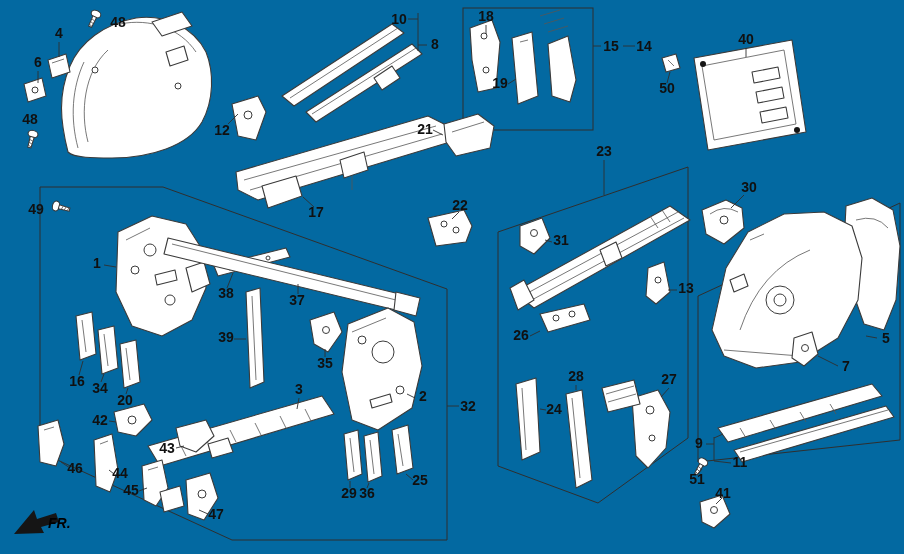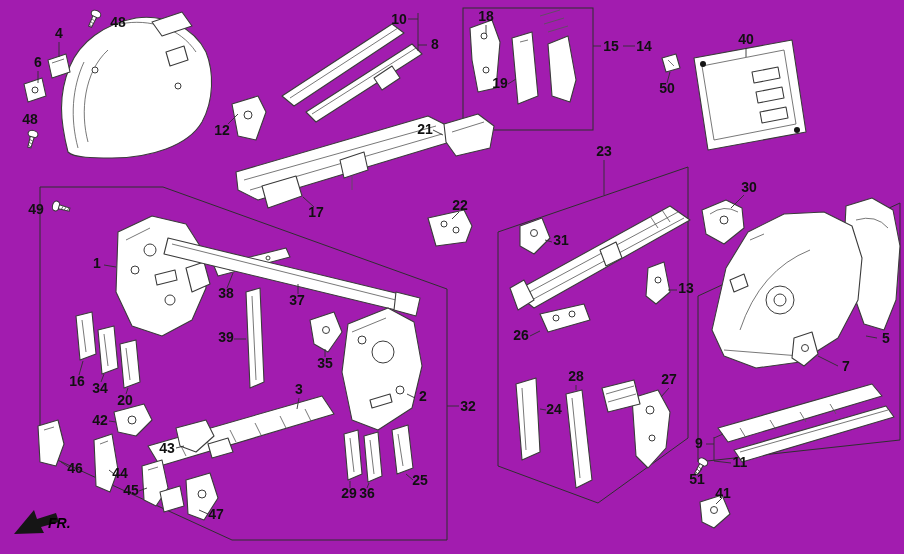--- a/index.html
+++ b/index.html
@@ -1,16 +1,16 @@
 <!DOCTYPE html>
 <html><head>
 <meta charset="utf-8">
 <style>
   html,body{margin:0;padding:0;background:#ffffff;}
-  .stage{position:relative;width:904px;height:554px;background:#a21caf;overflow:hidden;
+  .stage{position:relative;width:904px;height:554px;background:#0369a1;overflow:hidden;
          font-family:"Liberation Sans",sans-serif;}
   svg{display:block;}
   .part{fill:#ffffff;stroke:#3b3b3b;stroke-width:1.1;stroke-linejoin:round;}
   .detail{fill:none;stroke:#565656;stroke-width:0.8;}
   .hole{fill:#ffffff;stroke:#3b3b3b;stroke-width:1;}
   .gbox{fill:none;stroke:#2f2f2f;stroke-width:1;}
   .leader{stroke:#2f2f2f;stroke-width:0.9;fill:none;}
   .lbl{font:600 14px "Liberation Sans",sans-serif;fill:#101010;}
   .fr{font:italic 700 14px "Liberation Sans",sans-serif;fill:#000000;}
   .bolt{fill:#ffffff;stroke:#333333;stroke-width:1;}

